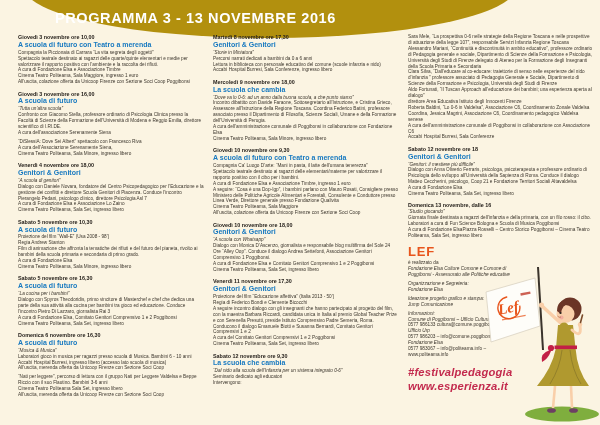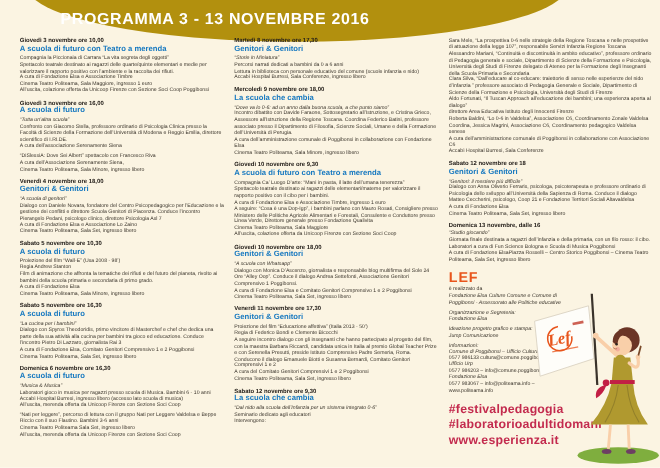--- a/index.html
+++ b/index.html
@@ -19,21 +19,21 @@
   .para{font-size:4.7px;line-height:5.9px;color:#3b352c;}
   .para.it{font-style:italic;}
   .para.gap{margin-top:3px;}
 
   
   .lef{font-size:13px;font-weight:bold;color:#e8551c;letter-spacing:.8px;margin:3px 0 1px;}
   #credits,#contacts{width:108px;}
 
   
   #hashtags{margin-top:7px;}
-  .hash{font-size:11.2px;font-weight:bold;color:#c32b4e;line-height:14.6px;letter-spacing:.2px;}
+  .hash{font-size:11.2px;font-weight:bold;color:#c32b4e;line-height:14.6px;letter-spacing:.2px;font-style:italic;}
 
   
   .illu{position:absolute;left:478px;top:264px;width:122px;height:161px;}
 </style>
 </head>
 <body>
 
 <div class="page">
 
   <div class="blob"></div>
@@ -190,21 +190,20 @@
           <div class="para it gap">Informazioni:</div>
           <div class="para it">Comune di Poggibonsi – Ufficio Cultura</div>
           <div class="para">0577 986133 cultura@comune.poggibonsi.si.it</div>
           <div class="para it">Ufficio Urp</div>
           <div class="para">0577 986203 – info@comune.poggibonsi.si.it</div>
           <div class="para it">Fondazione Elsa</div>
           <div class="para">0577 983067 – info@politeama.info – www.politeama.info</div>
         </div>
       <div id="hashtags">
           <div class="hash">#festivalpedagogia</div>
-          <div class="hash">#laboratorioadultidomani</div>
           <div class="hash">www.esperienza.it</div>
         </div>
     </div>
   </div>
 
   <svg class="illu" viewBox="0 0 122 161">
     <ellipse cx="84" cy="150" rx="37" ry="7.5" fill="#7fae3e"></ellipse>
 
     <polygon points="8,28 57,14 62,62 13,78" fill="#fefdf9" stroke="#d9d2c2" stroke-width="0.8"></polygon>
     <g transform="rotate(-11 35 44)">

